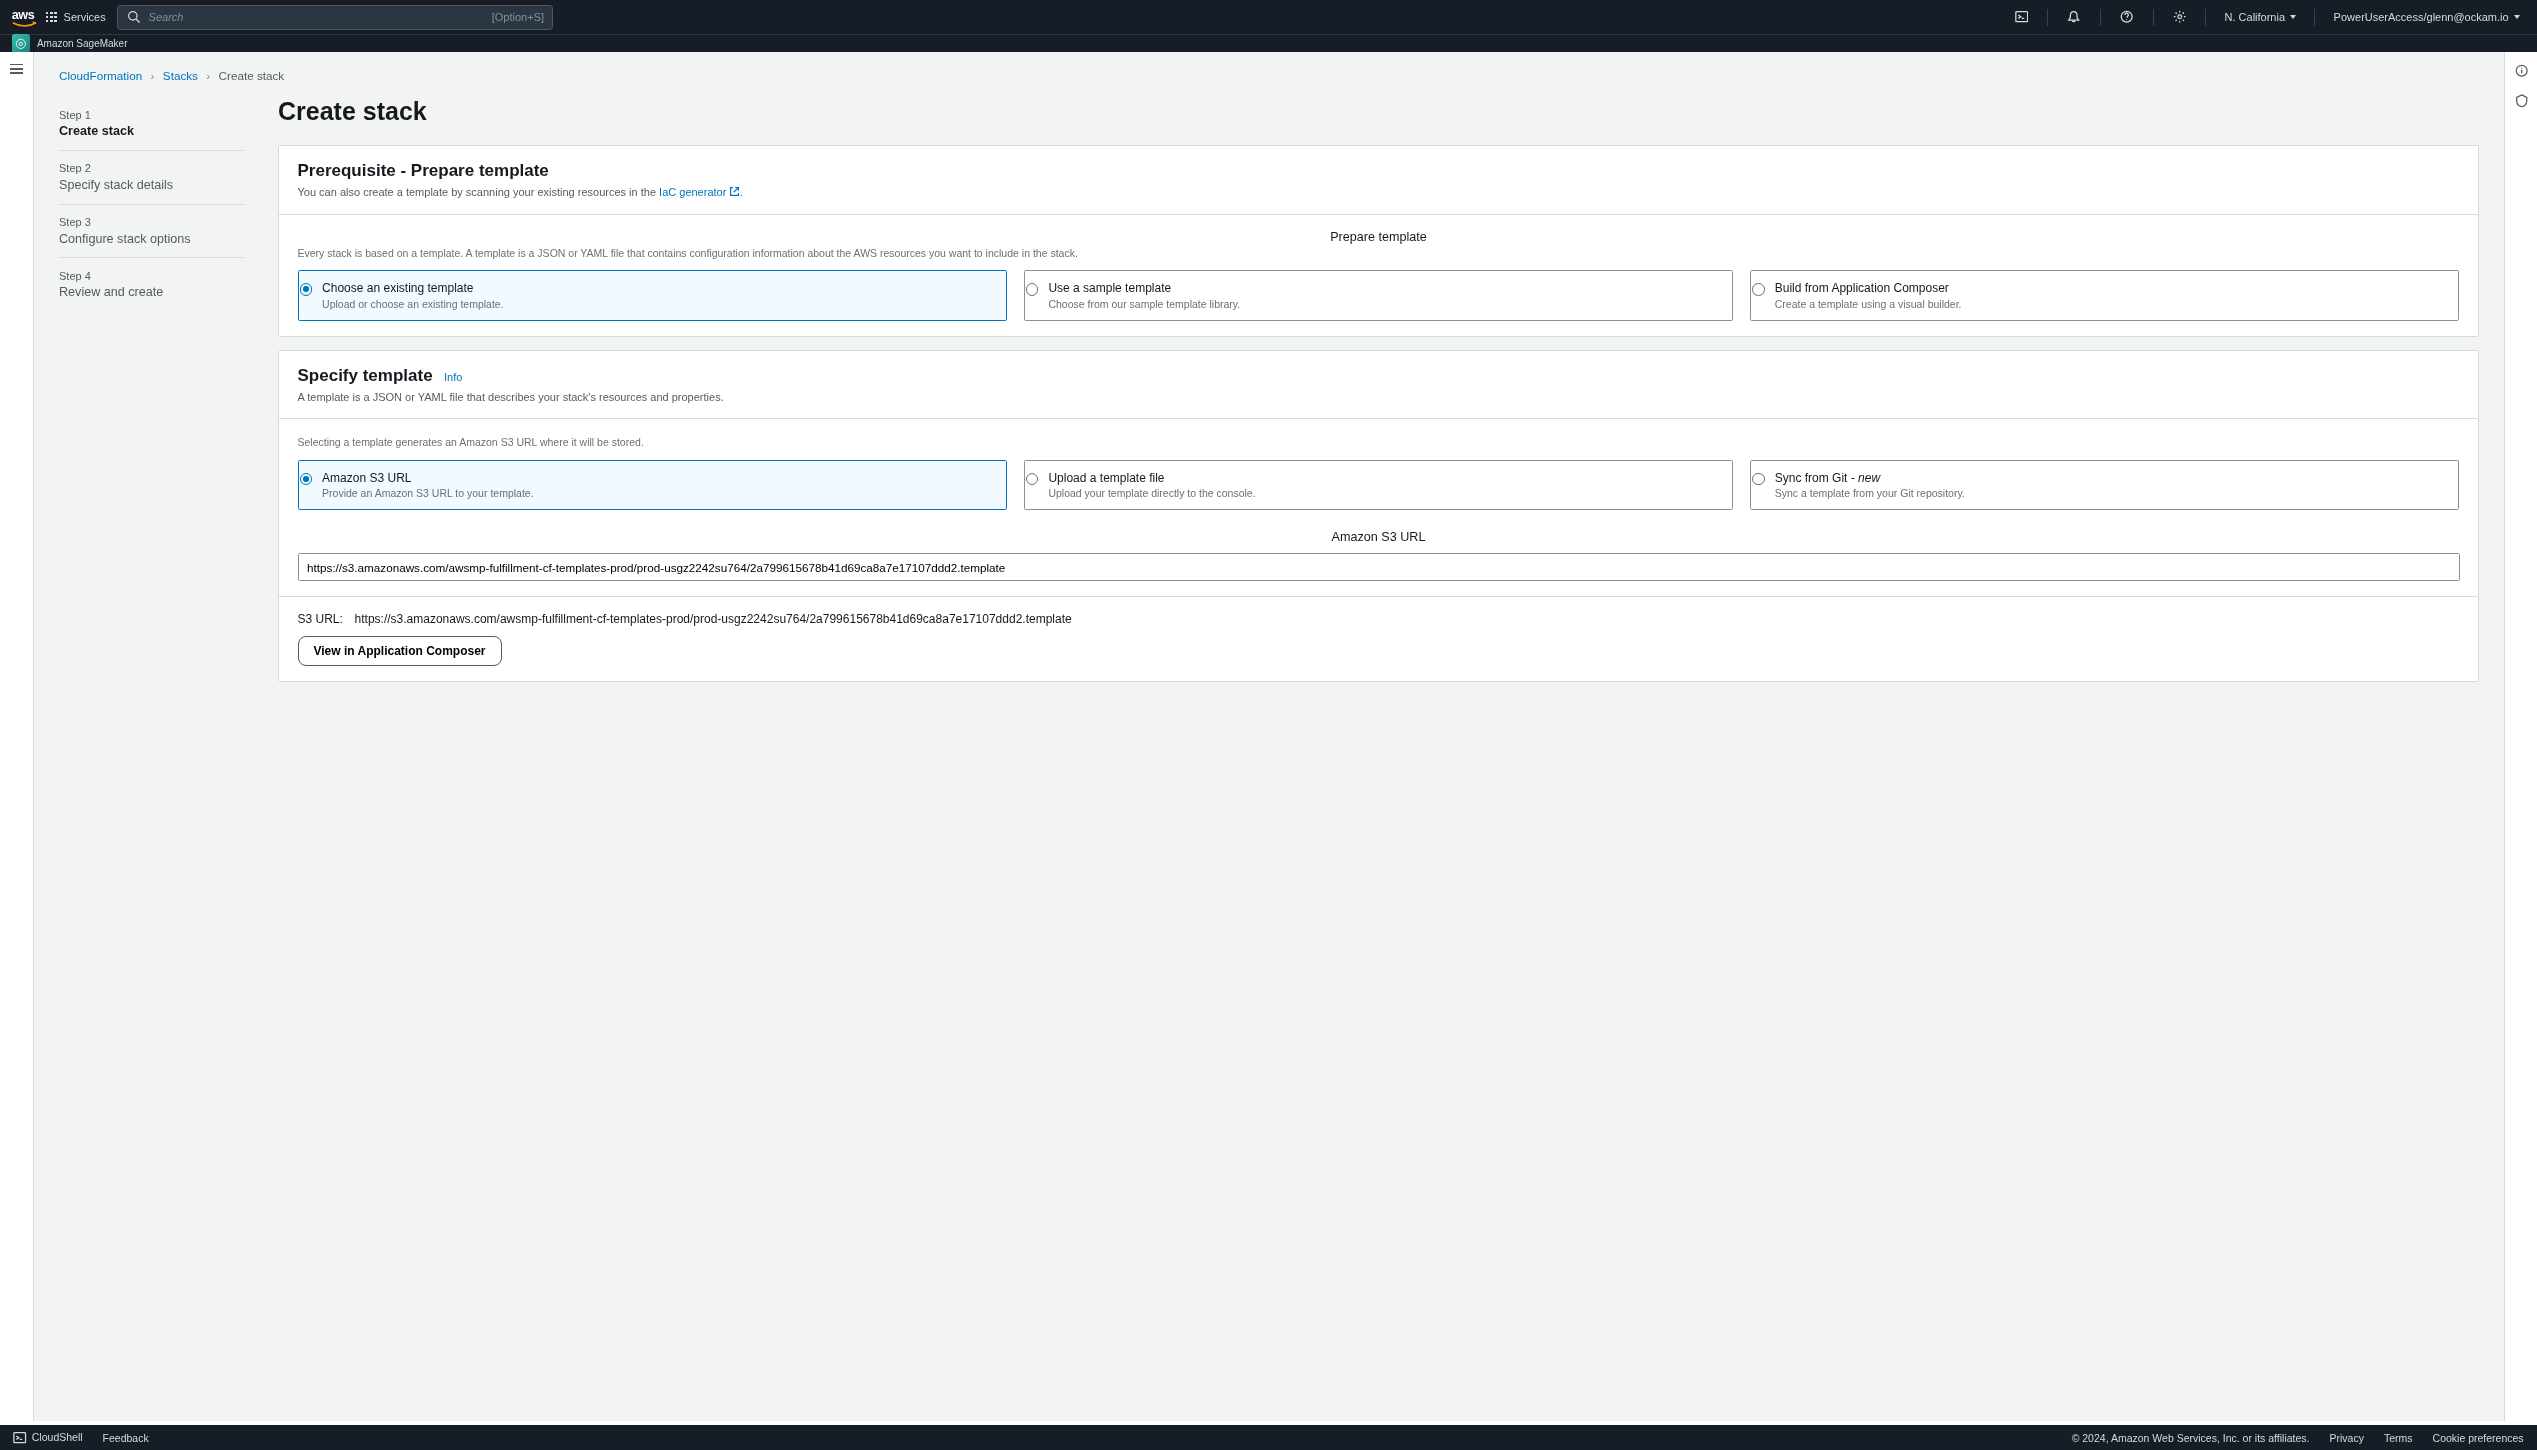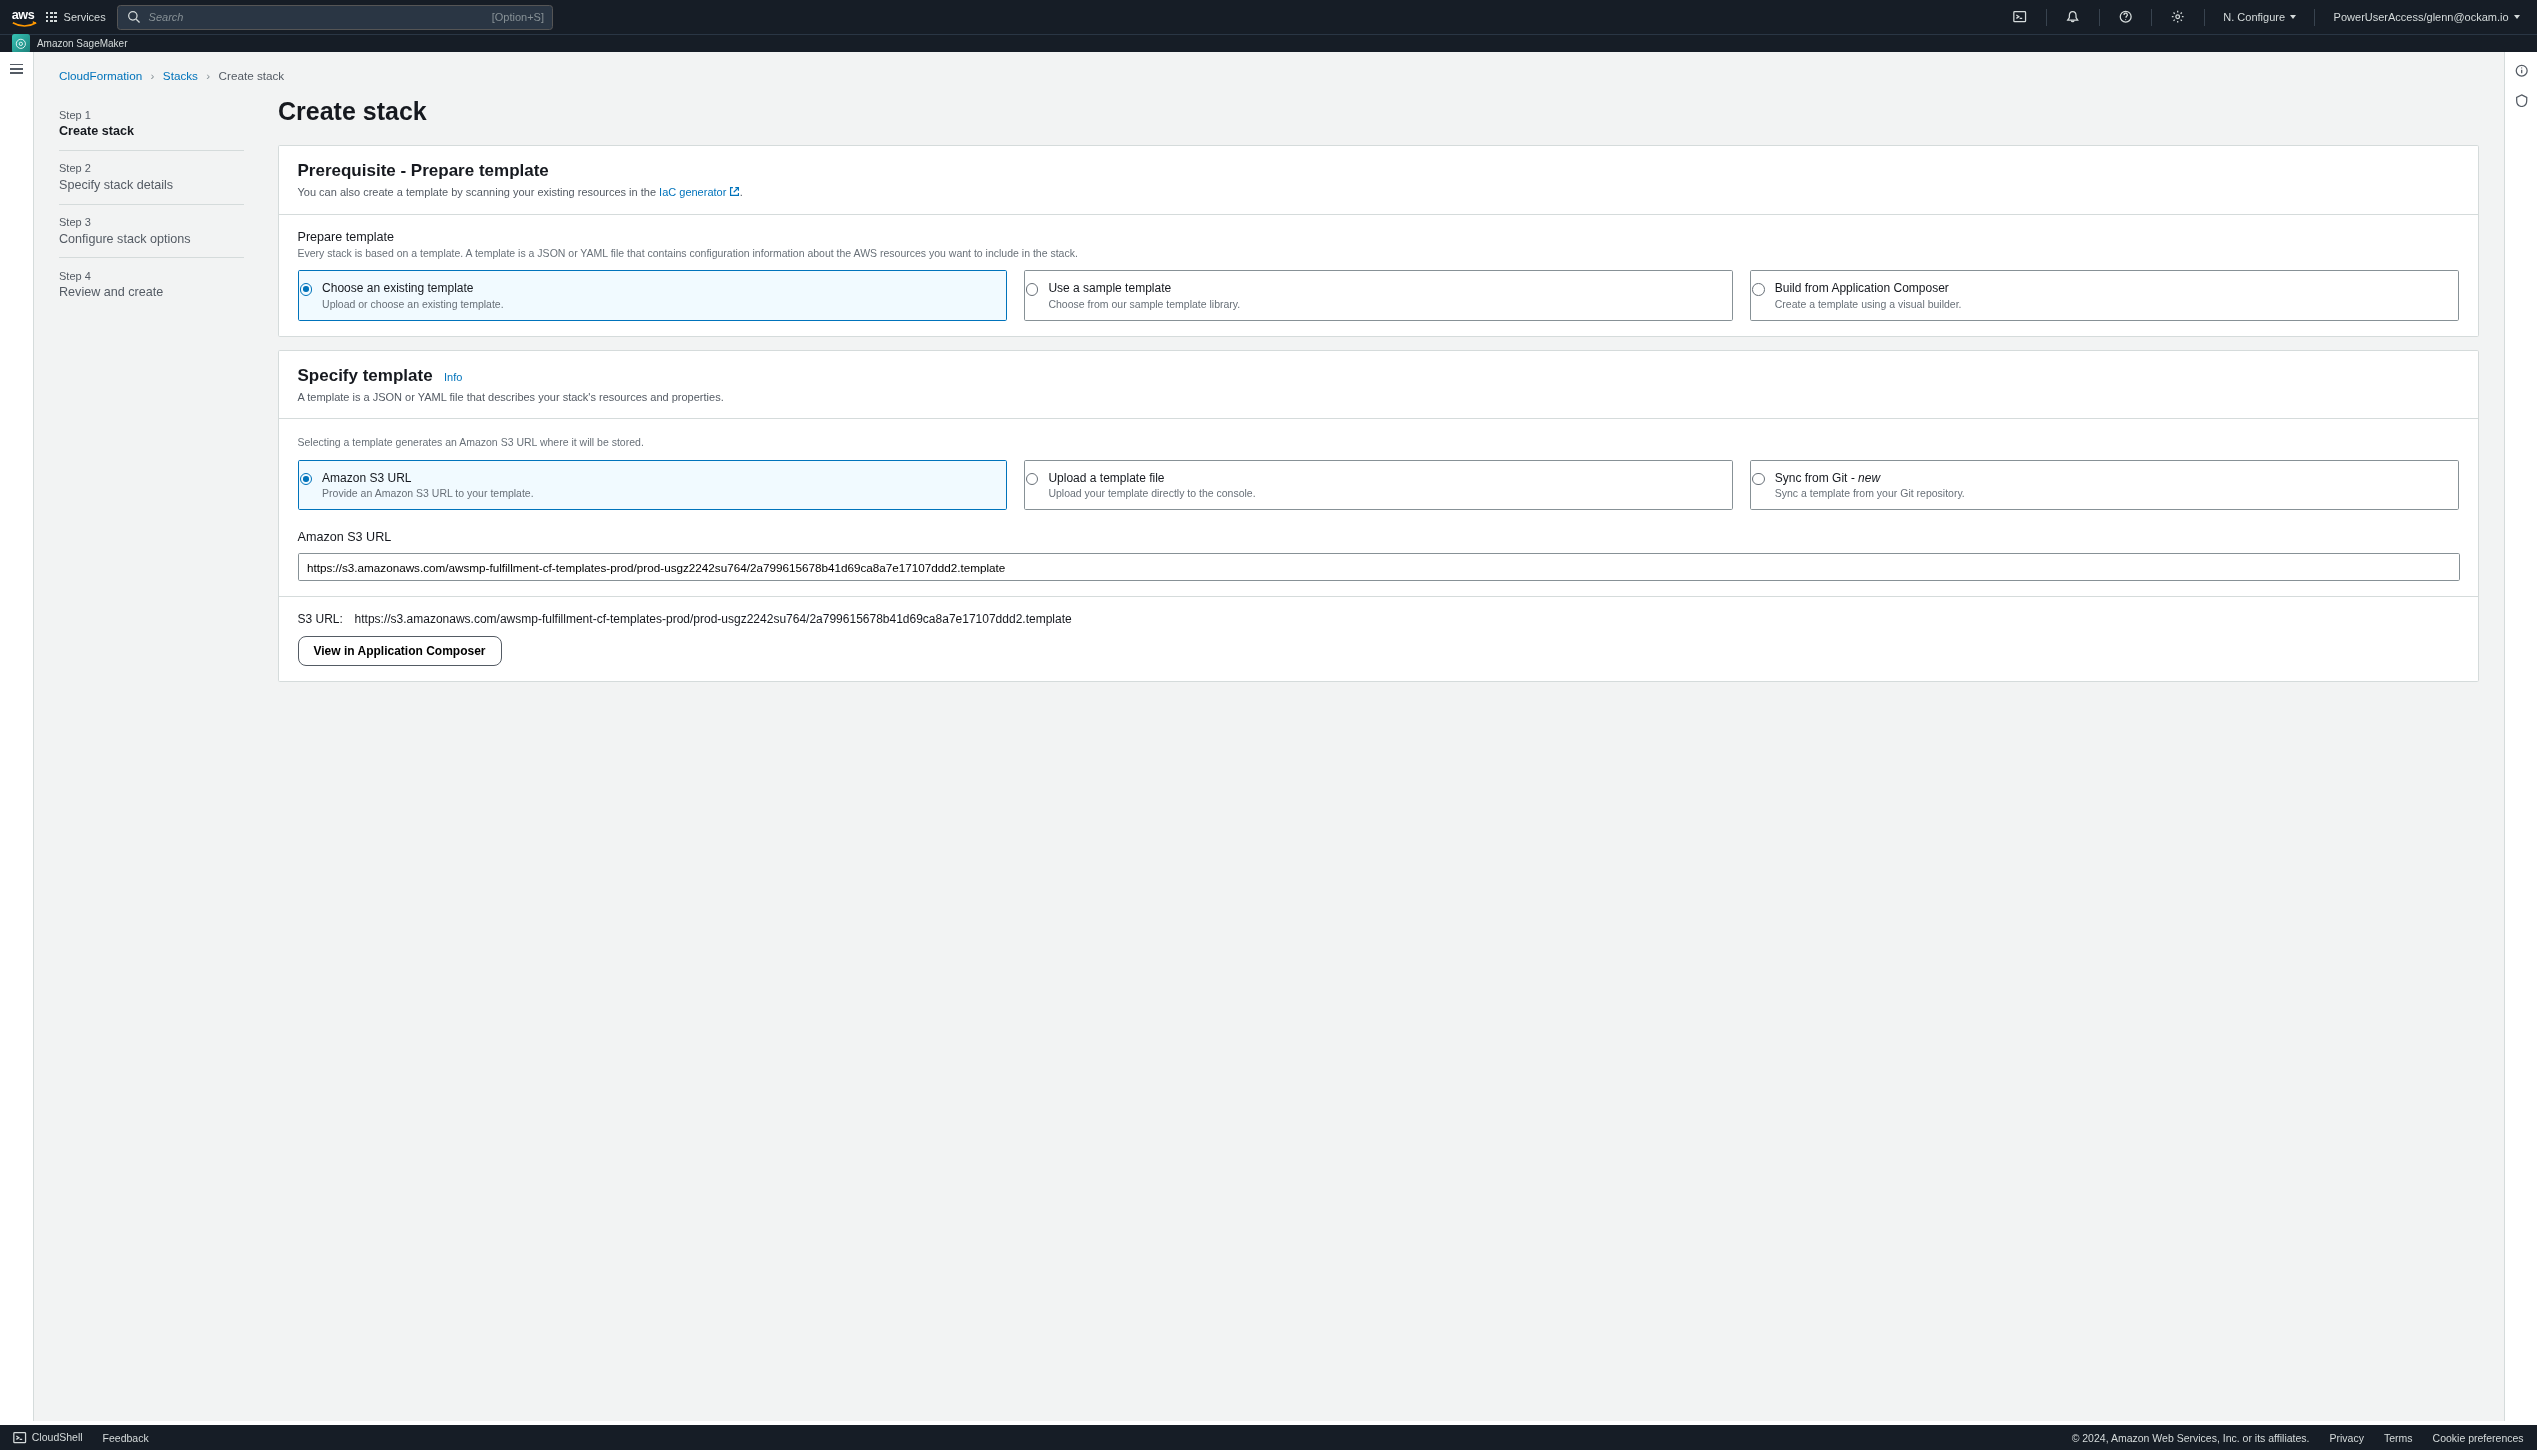--- a/index.html
+++ b/index.html
@@ -106,21 +106,21 @@
   h1.pagetitle { font-size:25px; font-weight:700; margin-bottom:18.5px; }
   .card {
     background:#fff; border:0.8px solid #d5dbdb; border-radius:1.7px;
     margin-bottom:13px;
   }
   .card-header { padding:15px 18.5px; }
   .card-header h2 { font-size:17px; font-weight:700; }
   .card-header .sub { font-size:11px; color:#545b64; margin-top:5px; }
   .card-header .sub a { color:#0073bb; text-decoration:none; }
   .card-body { border-top:0.8px solid #d5dbdb; padding:15px 18.5px; }
-  .field-label { font-size:12.6px; font-weight:400; color:#16191f; }
+  .field-label { font-size:12.6px; font-weight:400; color:#16191f;text-align:center; }
   .field-help  { font-size:10.5px; color:#687078; margin-top:2.5px; }
   .radio-row { display:flex; gap:17px; margin-top:11.7px; }
   .radio-card {
     flex:1; border:0.8px solid #879196; border-radius:1.7px;
     padding:10px 1px; display:flex; gap:10px; cursor:pointer;
     background:#fff;
   }
   .radio-card.selected { border-color:#0073bb; background:#f1faff; }
   .radio-dot {
     width:12.6px;height:12.6px;border-radius:50%;border:0.8px solid #687078;margin-top:1.7px;flex-shrink:0;
@@ -215,21 +215,21 @@
   </div>
   <div class="divider"></div>
   <div class="icon-btn">
     <svg class="svg-ico" viewBox="0 0 16 16">
         <circle cx="8" cy="8" r="2.2"></circle>
         <path d="M8 1 L8 3 M8 13 L8 15 M1 8 L3 8 M13 8 L15 8 M3 3 L4.5 4.5 M11.5 11.5 L13 13 M13 3 L11.5 4.5 M4.5 11.5 L3 13"></path>
       </svg>
   </div>
   <div class="divider"></div>
   <div class="region">
-    <span>N. Configure</span>
+    <span>N. California</span>
     <span class="caret-down"></span>
   </div>
   <div class="divider"></div>
   <div class="account">
     <span>PowerUserAccess/glenn@ockam.io</span>
     <span class="caret-down"></span>
   </div>
 </div>
 
 <div class="servicebar">

